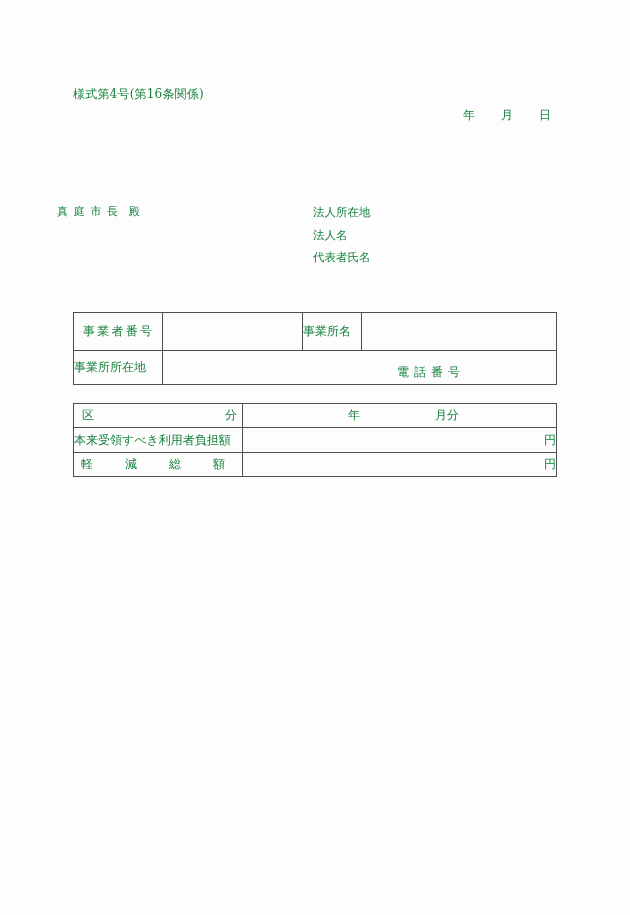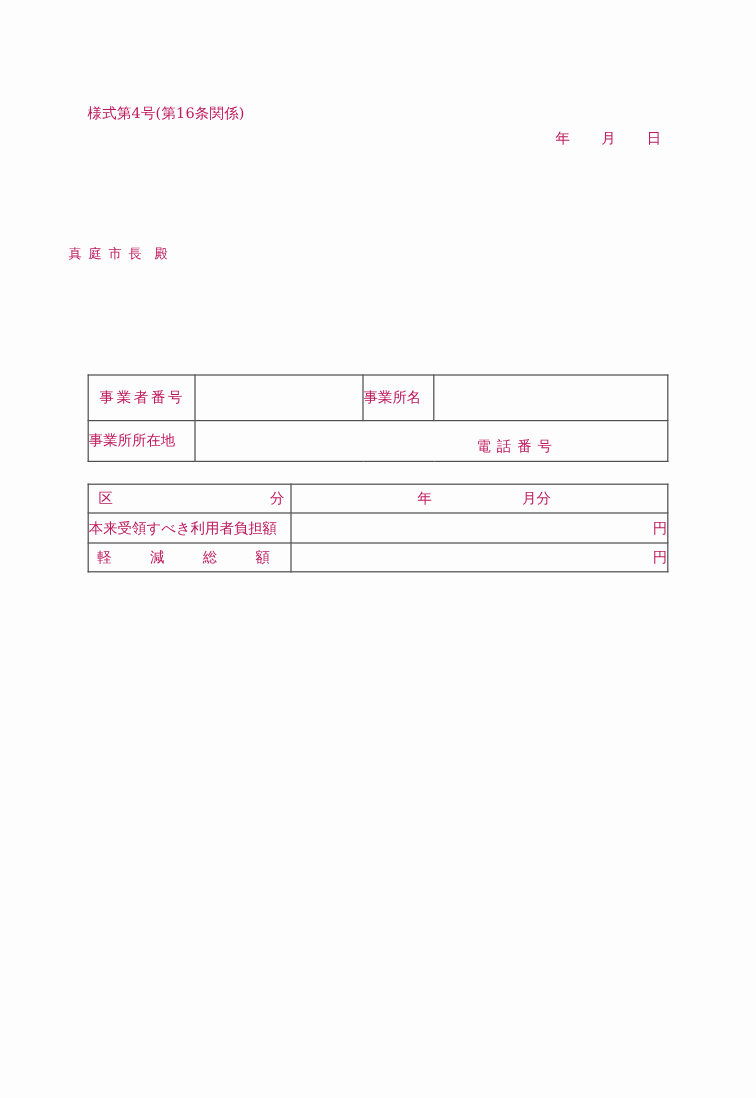--- a/index.html
+++ b/index.html
@@ -2,21 +2,21 @@
 <html><head>
 <meta charset="utf-8">
 <style>
   html, body { margin: 0; padding: 0; }
   .page {
     position: relative;
     width: 630px;
     height: 915px;
     background: #fdfdfd;
     font-family: "DejaVu Serif", "Liberation Serif", serif;
-    color: #be185d;
+    color: #15803d;
     overflow: hidden;
   }
   .abs { position: absolute; }
 
   .form-number { left: 73px; top: 86px; font-size: 12px; letter-spacing: 0.2px; }
 
   .date-row {
     left: 463px; top: 107px; width: 88px;
     display: flex; justify-content: space-between;
     font-size: 12px;
@@ -84,20 +84,25 @@
     <span>年</span>
     <span>月</span>
     <span>日</span>
   </div>
 
 
   <div class="abs addressee">
     <span class="name">真庭市長</span><span class="honorific">殿</span>
   </div>
 
+  <div class="abs corp-block">
+    <div>法人所在地</div>
+    <div>法人名</div>
+    <div>代表者氏名</div>
+  </div>
 
 
   <table class="form-table" id="business-table">
     <colgroup>
       <col style="width:89px">
         <col style="width:140px">
         <col style="width:59px">
         <col style="width:195px">
     </colgroup>
     <tbody>

